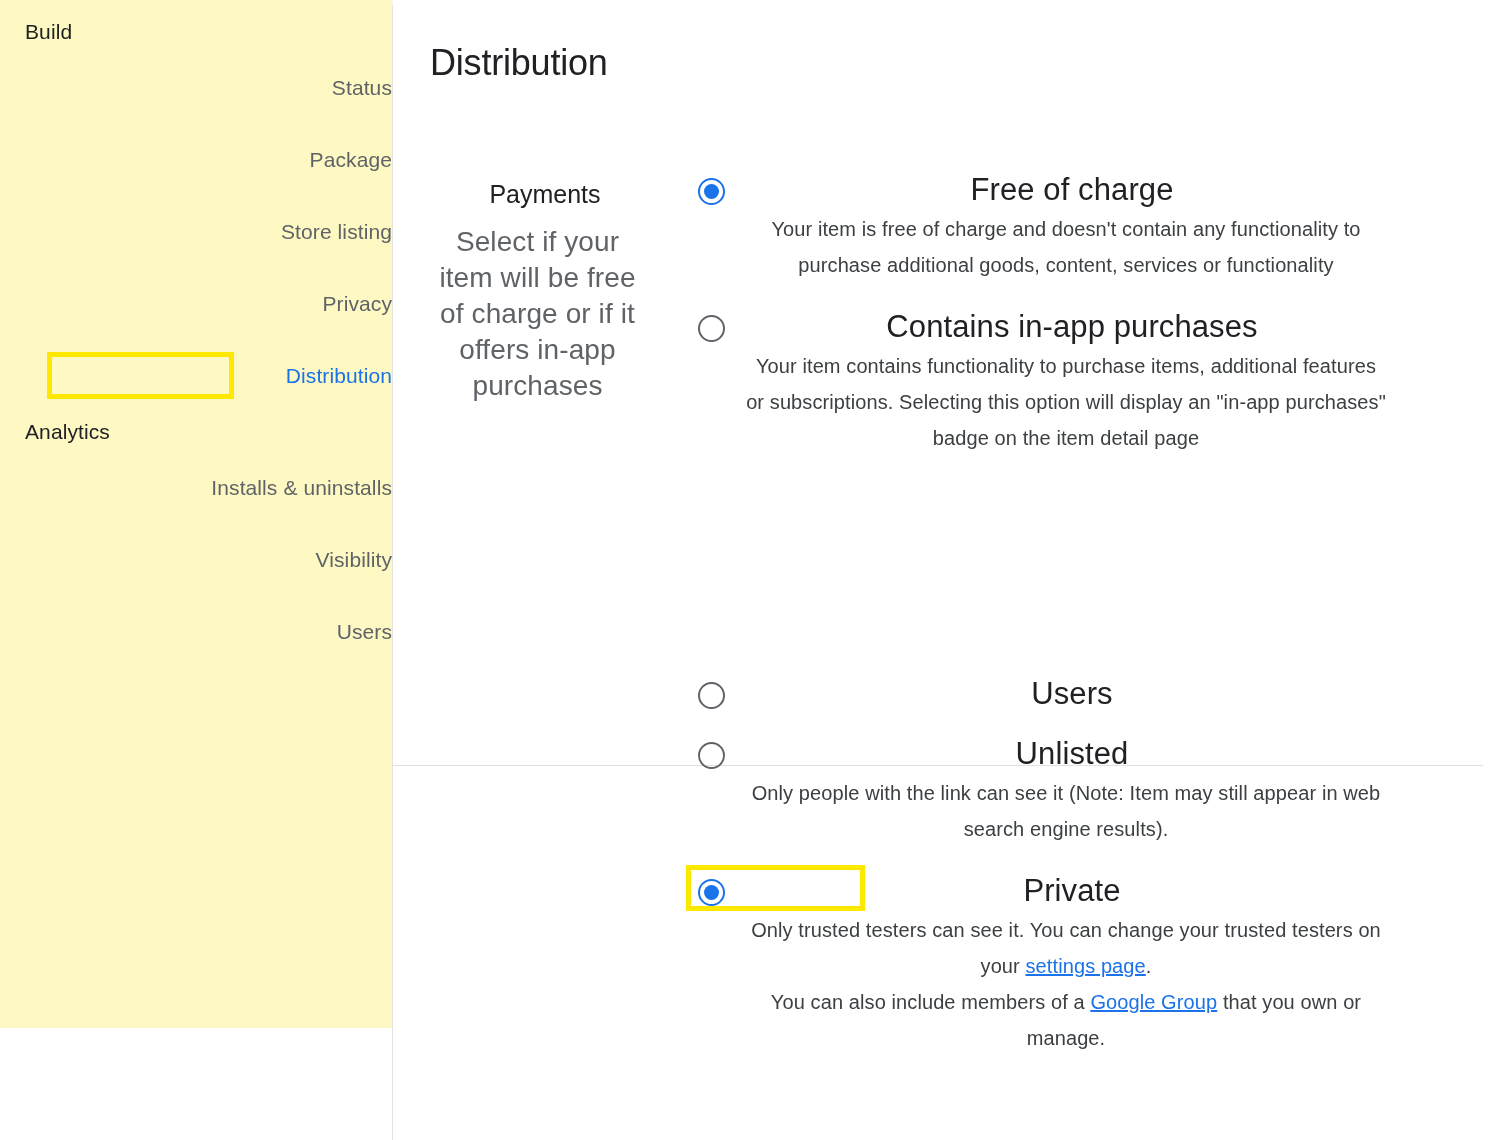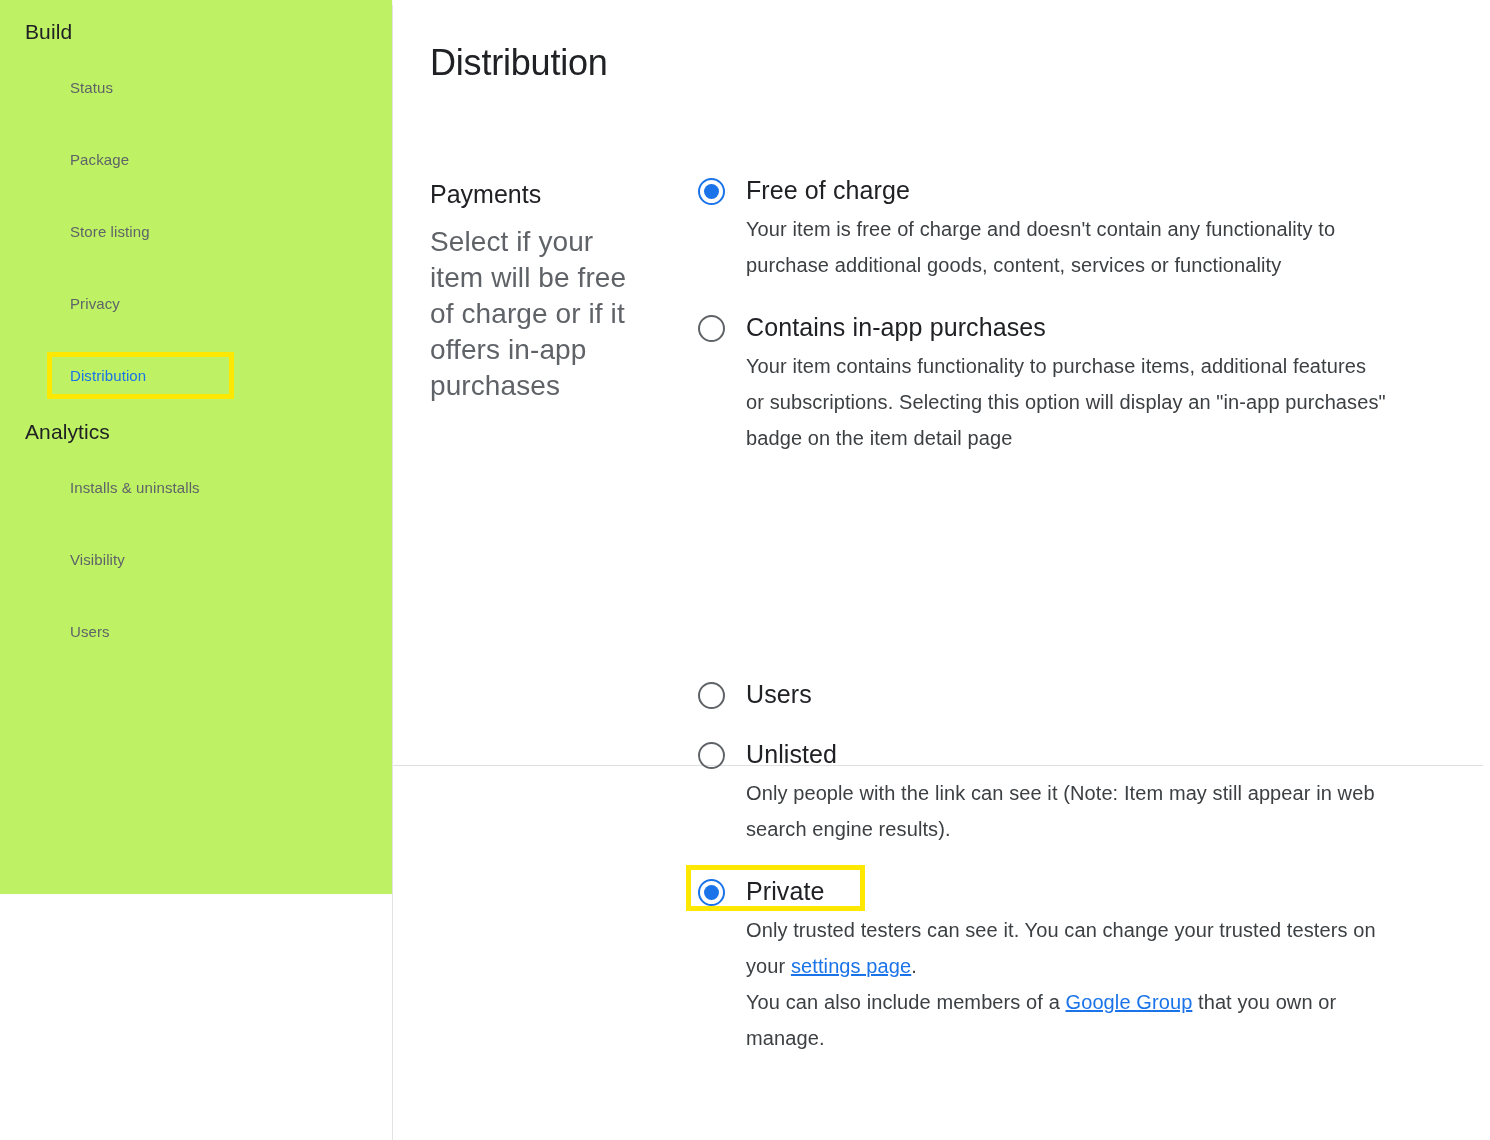--- a/index.html
+++ b/index.html
@@ -25,22 +25,22 @@
     width: 1490px;
     height: 5px;
     background: #f7f7f7;
   }
 
   
   .sidebar {
     position: absolute;
     top: 0; left: 0;
     width: 392px;
-    height: 894px;
-    background: #bef264;
+    height: 1028px;
+    background: #fef9c3;
     padding-top: 12px;
   }
   .sidebar-divider {
     position: absolute;
     top: 5px;
     left: 392px;
     width: 1px;
     height: 1135px;
     background: #e3e3e3;
   }
@@ -48,27 +48,28 @@
     font-size: 21px;
     color: #202124;
     font-weight: 500;
     letter-spacing: 0.1px;
     padding-left: 25px;
     height: 40px;
     line-height: 40px;
   }
   .nav-item {
     position: relative;
-    font-size: 15px;
+    font-size: 21px;
     color: #5f6368;
     letter-spacing: 0.1px;
-    padding-left: 70px;
+    padding-left: 38px;
     height: 72px;
     line-height: 72px;
     white-space: nowrap;
+    text-align: right;
   }
   .nav-item.active {
     color: #1a73e8;
   }
   .nav-item .hl-box {
     position: absolute;
     left: 47px;
     top: 12px;
     width: 187px;
     height: 47px;
@@ -94,20 +95,21 @@
     font-weight: 400;
     color: #202124;
     letter-spacing: -0.2px;
     line-height: 44px;
   }
 
   .section {
     position: absolute;
     left: 0;
     width: 1097px;
+    text-align: center;
   }
   #section-payments { top: 160px; height: 445px; }
   #section-visibility { top: 606px; height: 534px; }
 
   .section-hr {
     position: absolute;
     left: 0;
     top: 605px;
     width: 1090px;
     height: 1px;
@@ -174,21 +176,21 @@
     top: 50%;
     width: 15px;
     height: 15px;
     margin-left: -7.5px;
     margin-top: -7.5px;
     border-radius: 50%;
     background: #1a73e8;
   }
 
   .radio-label {
-    font-size: 25px;
+    font-size: 31px;
     color: #202124;
     line-height: 32px;
     letter-spacing: 0.1px;
     display: inline-block;
   }
   .radio-desc {
     margin-top: 5px;
     font-size: 20px;
     color: #3c4043;
     line-height: 36px;

